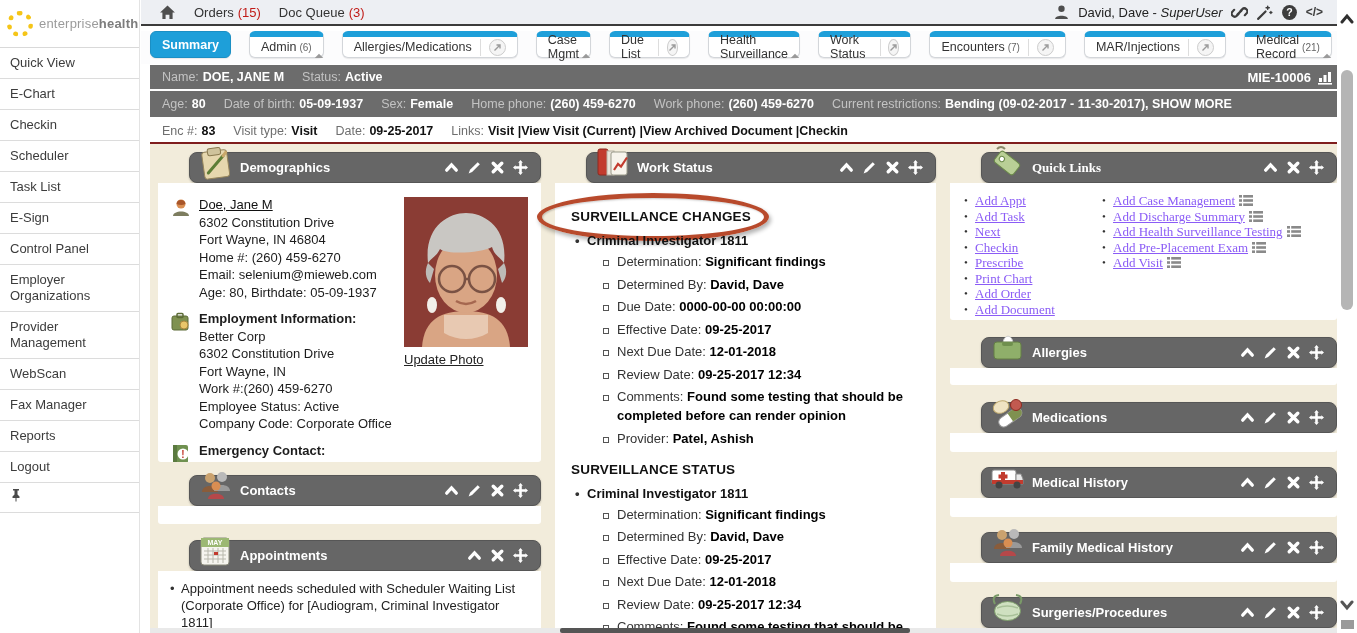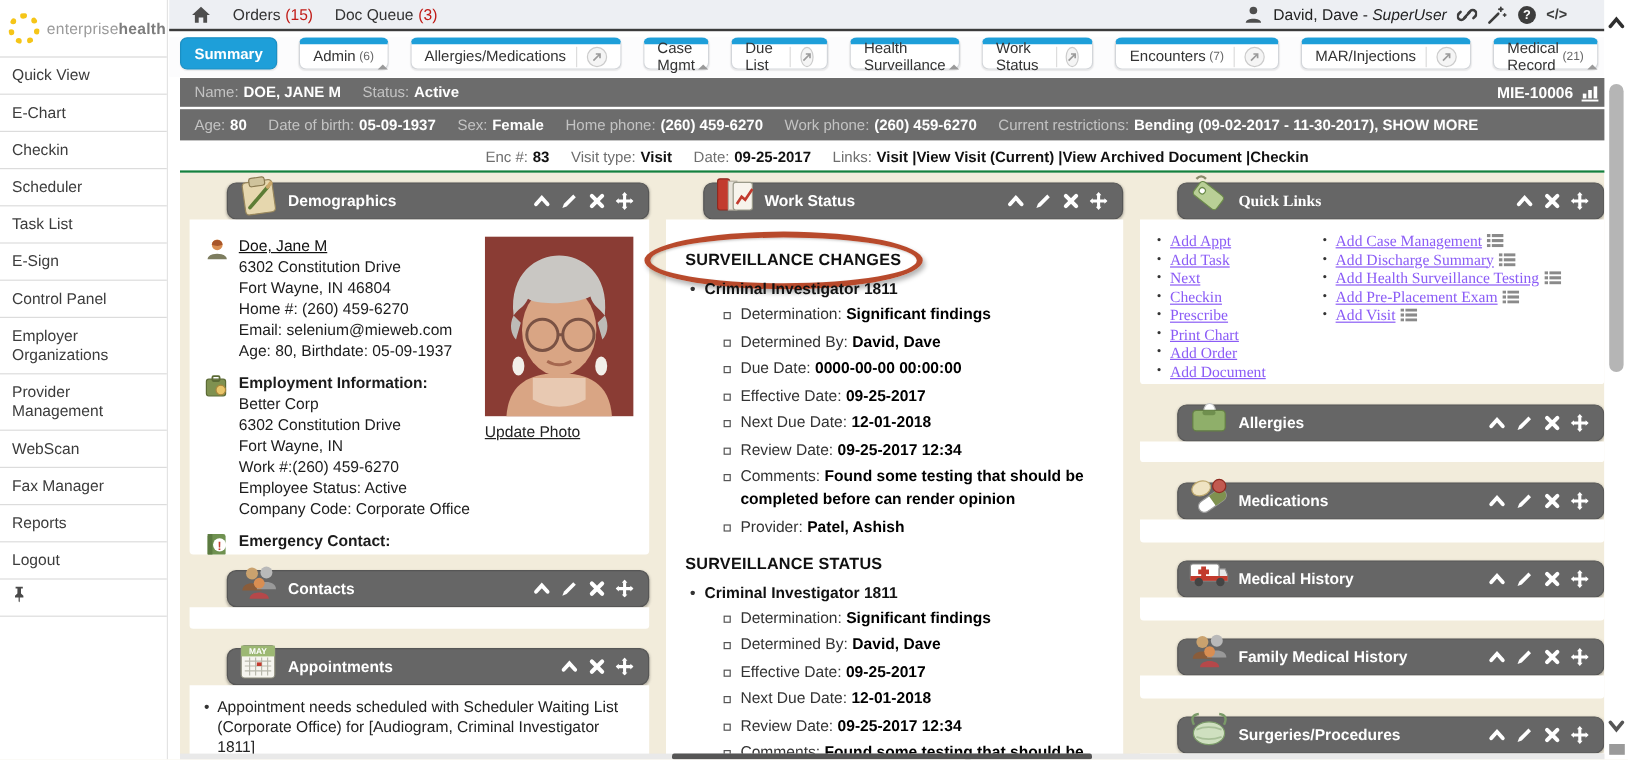--- a/index.html
+++ b/index.html
@@ -13,42 +13,42 @@
   .logo-text { font-size:13px; color:#9b9b9b; letter-spacing:.2px; }
   .logo-text b { color:#7d7d7d; }
   .nav-list { list-style:none; }
   .nav-list li { padding:7px 10px; font-size:13px; color:#3c3c3c; border-bottom:1px solid #dcdcdc; cursor:pointer; line-height:16px; }
   .pin-row { padding:5px 10px 6px; border-bottom:1px solid #dcdcdc; }
 
   
   .topbar { position:absolute; left:141px; top:0; width:1196px; height:26px; background:#edeff3; border-bottom:2px solid #3b3b3b; display:flex; align-items:center; font-size:13px; color:#333; }
   .topbar .grp { display:flex; align-items:center; gap:4px; margin-left:18px; }
   .cnt-red { color:#c11b17; }
-  .user-area { margin-left:auto; margin-right:31px; display:flex; align-items:center; gap:8px; }
+  .user-area { margin-left:auto; margin-right:14px; display:flex; align-items:center; gap:8px; }
   .user-name { color:#222; }
   .user-role { font-style:italic; }
   .tico { width:17px; height:17px; display:inline-block; }
 
   
   .tabbar { position:absolute; left:141px; top:31px; width:1196px; height:33px; background:#fcfcfd; display:flex; align-items:flex-start; padding-left:9px; }
   .tab { position:relative; height:27px; margin-right:18px; background:#fff; border:1px solid #d3d6da; border-top:6px solid #1e9fd9; border-radius:6px; display:flex; align-items:center; padding:0 11px; font-size:12.5px; color:#333; cursor:pointer; box-shadow:0 1px 1px rgba(0,0,0,.08); }
   .tab .cnt { font-size:10px; color:#666; margin-left:3px; }
   .tab.active { background:#1e9fd9; border:1px solid #1b8fc4; color:#fff; font-weight:bold; border-radius:6px; height:27px; }
   .tab .caret { position:absolute; right:1px; bottom:-4px; width:0; height:0; border-left:6px solid transparent; border-top:6px solid #9a9a9a; transform:rotate(-45deg); }
   .popout { width:17px; height:17px; border:1px solid #ccc; background:#f5f5f5; border-radius:50%; margin-left:8px; display:flex; align-items:center; justify-content:center; }
   .tabdiv { width:1px; height:17px; background:#ddd; margin-left:8px; }
   .tab-scroll-btn { margin-left:8px; width:30px; height:29px; background:#fff; border:1px solid #ccc; border-radius:4px; display:flex; align-items:center; justify-content:center; cursor:pointer; }
 
   
   .bnr { position:absolute; left:150px; width:1195px; background:#6c6c6c; color:#fff; display:flex; align-items:center; font-size:12.5px; padding:0 12px; }
   .bnr .lbl { color:#c3c3c3; margin-right:4px; }
   .bnr .val { font-weight:bold; margin-right:18px; }
   .bnr1 { top:65px; height:24px; }
   .bnr2 { top:91px; height:26px; }
-  .bnr3 { top:119px; height:25px; background:#fff; color:#222; border-bottom:2px solid #15803d;justify-content:center; }
+  .bnr3 { top:119px; height:25px; background:#fff; color:#222; border-bottom:2px solid #7f1d1d; }
   .bnr3 .lbl { color:#6e6e6e; }
   .bnr3 .val { color:#111; }
   .mrn { margin-left:auto; display:flex; align-items:center; gap:6px; font-weight:bold; font-size:13px; }
   .blink { font-weight:bold; color:#111; cursor:pointer; }
   .blink:not(:last-of-type)::after { content:" | "; font-weight:bold; }
 
   
   .content { position:absolute; left:150px; top:144px; width:1187px; height:489px; background:#f2ecdb; overflow:hidden; }
   .panel { position:absolute; }
   .phead { position:relative; height:31px; background:#666; border:1px solid #565656; border-radius:8px; color:#fff; font-weight:bold; font-size:13px; display:flex; align-items:center; padding-left:50px; box-shadow:0 1px 2px rgba(0,0,0,.25);margin-left:31px; }

